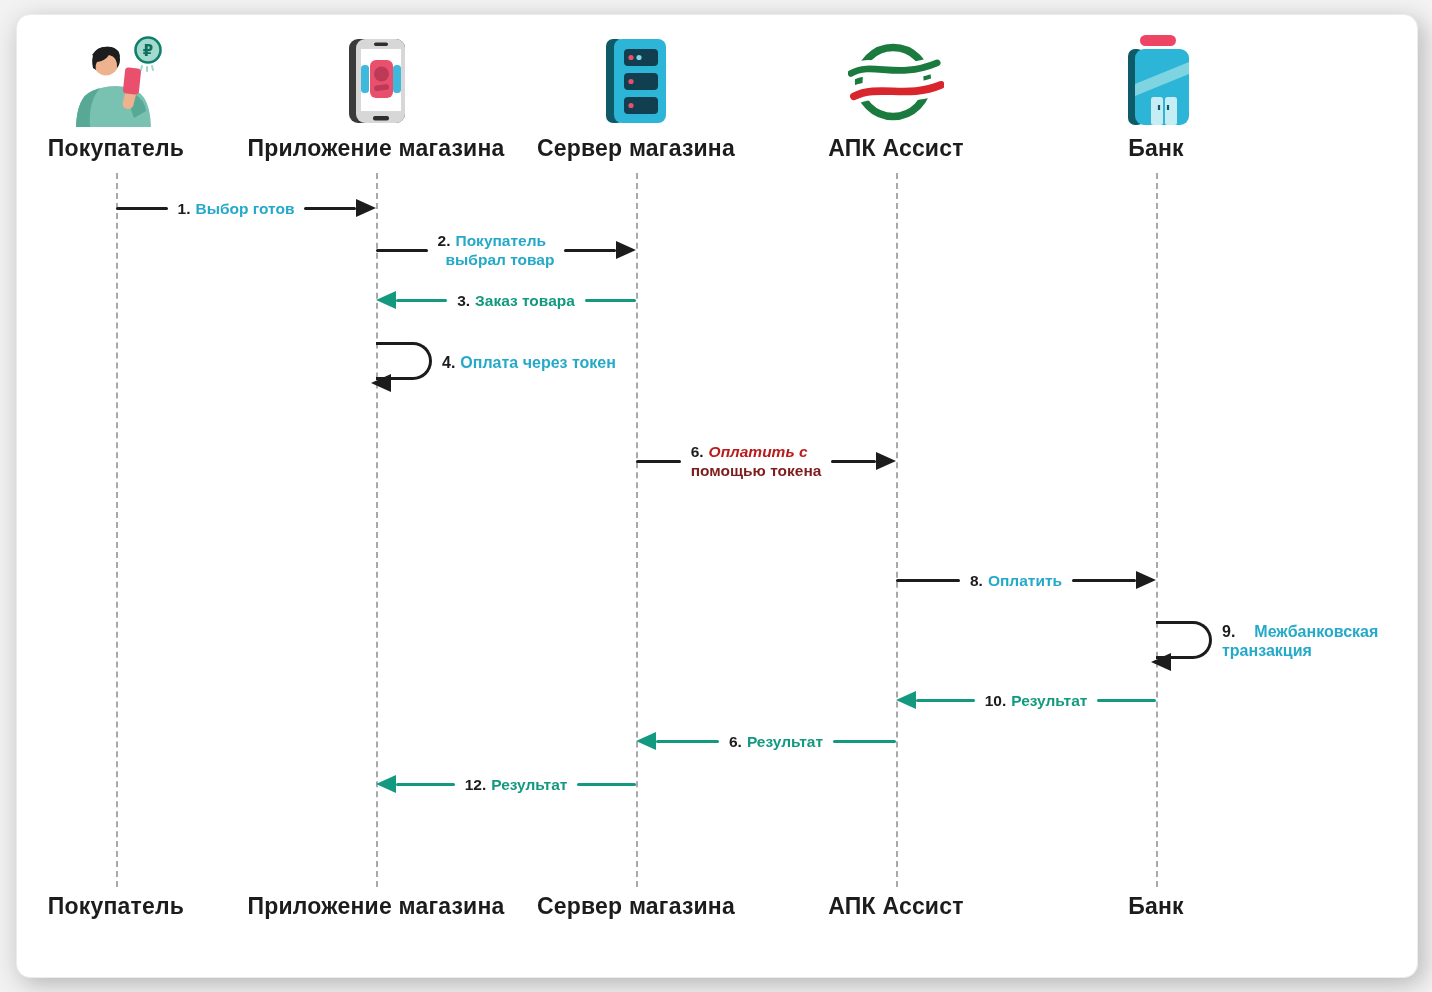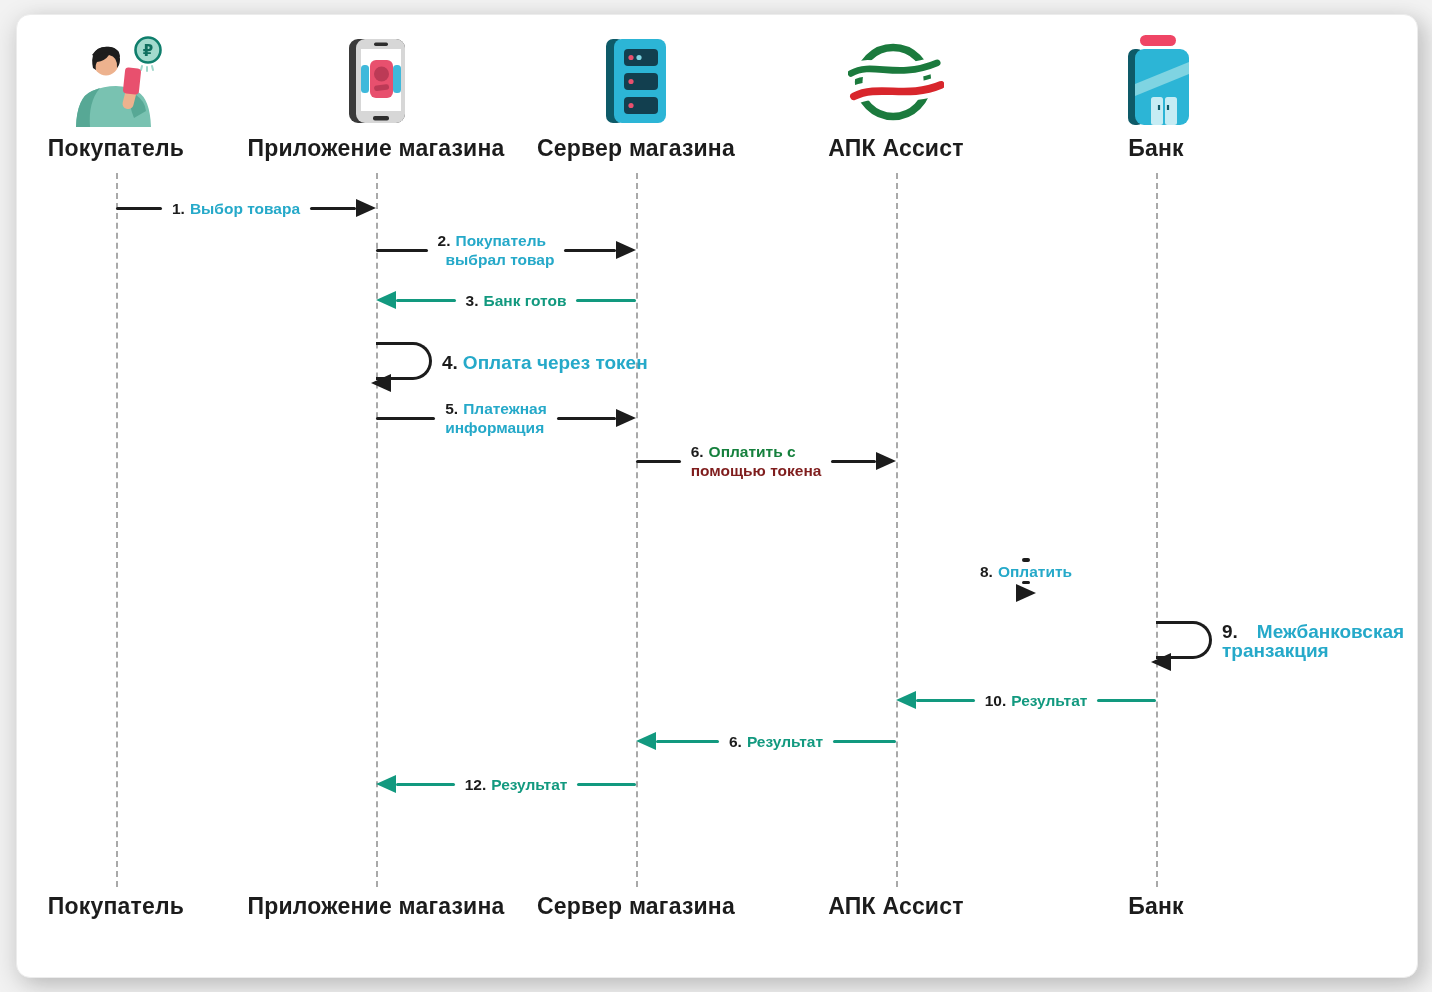--- a/index.html
+++ b/index.html
@@ -23,21 +23,21 @@
   .mnum{color:#1c1c1c;margin-right:5px;}
   .ah{width:0;height:0;flex:0 0 auto;}
   .ah-right{border-top:9px solid transparent;border-bottom:9px solid transparent;border-left:20px solid #1c1c1c;}
   .ah-left{border-top:9px solid transparent;border-bottom:9px solid transparent;border-right:20px solid #12997f;}
   .selfmsg{position:absolute;height:44px;}
   .selfloop{position:absolute;left:0;top:2px;width:56px;height:38px;
     border:3px solid #1c1c1c;border-left:none;border-radius:0 26px 26px 0;box-sizing:border-box;}
   .selfarrow{position:absolute;left:-5px;top:29px;width:0;height:0;
     border-top:9px solid transparent;border-bottom:9px solid transparent;border-right:20px solid #1c1c1c;}
   .selflabel{position:absolute;left:66px;top:50%;transform:translateY(-50%);
-    font-weight:700;font-size:19px;line-height:19px;white-space:nowrap;}
+    font-weight:700;font-size:16px;line-height:19px;white-space:nowrap;}
 </style>
 </head>
 <body>
 
 <div id="card">
   <div id="diagram">
       <div class="lifeline" style="left: 99px; border-left-color: rgb(169, 169, 169);"></div>
       <div class="actor-icon" style="left: 39px;">
   <svg width="108" height="92" viewBox="0 0 108 92">
     <circle cx="86" cy="15" r="12.5" fill="#a3dacd" stroke="#0f7e6c" stroke-width="2.6"></circle>
@@ -118,69 +118,60 @@
     <rect x="47" y="62" width="12" height="28" rx="2.5" fill="#c6ecf4"></rect>
     <line x1="41" y1="70" x2="41" y2="75" stroke="#0e5a68" stroke-width="2.2"></line>
     <line x1="50" y1="70" x2="50" y2="75" stroke="#0e5a68" stroke-width="2.2"></line>
   </svg>
       </div>
       <div class="actor-top-label" style="left: 989px; color: rgb(28, 28, 28);">Банк</div>
       <div class="actor-bottom-label" style="left: 989px; color: rgb(28, 28, 28);">Банк</div>
       <div class="msg" style="left: 99px; top: 171px; width: 260px;">
         <div class="mline" style="background: rgb(28, 28, 28);"></div>
         <div class="mlabel">
-          <div><span class="mnum" style="color: rgb(28, 28, 28);">1.</span><span style="color: rgb(37, 169, 201);">Выбор товара</span></div>
+          <div><span class="mnum" style="color: rgb(28, 28, 28);">1.</span><span style="color: rgb(37, 169, 201);">Выбор готов</span></div>
         </div>
         <div class="mline" style="background: rgb(28, 28, 28);"></div>
         <div class="ah ah-right" style="border-left-color: rgb(28, 28, 28);"></div>
       </div>
       <div class="msg" style="left: 359px; top: 213px; width: 260px;">
         <div class="mline" style="background: rgb(28, 28, 28);"></div>
         <div class="mlabel">
           <div><span class="mnum" style="color: rgb(28, 28, 28);">2.</span><span style="color: rgb(37, 169, 201);">Покупатель</span></div>
           <div><span style="color: rgb(37, 169, 201); margin-left: 8px;">выбрал товар</span></div>
         </div>
         <div class="mline" style="background: rgb(28, 28, 28);"></div>
         <div class="ah ah-right" style="border-left-color: rgb(28, 28, 28);"></div>
       </div>
       <div class="msg" style="left: 359px; top: 263px; width: 260px;">
         <div class="ah ah-left" style="border-right-color: rgb(18, 153, 127);"></div>
         <div class="mline" style="background: rgb(18, 153, 127);"></div>
         <div class="mlabel">
-          <div><span class="mnum" style="color: rgb(28, 28, 28);">3.</span><span style="color: rgb(18, 153, 127);">Банк готов</span></div>
+          <div><span class="mnum" style="color: rgb(28, 28, 28);">3.</span><span style="color: rgb(18, 153, 127);">Заказ товара</span></div>
         </div>
         <div class="mline" style="background: rgb(18, 153, 127);"></div>
       </div>
       <div class="selfmsg" style="left: 359px; top: 325px; width: 360px;">
         <div class="selfloop">
           <div class="selfarrow"></div>
         </div>
         <div class="selflabel">
           <div><span class="mnum" style="color: rgb(28, 28, 28);">4.</span><span style="color: rgb(37, 169, 201);">Оплата через токен</span></div>
         </div>
       </div>
-      <div class="msg" style="left: 359px; top: 381px; width: 260px;">
-        <div class="mline" style="background: rgb(28, 28, 28);"></div>
-        <div class="mlabel">
-          <div><span class="mnum" style="color: rgb(28, 28, 28);">5.</span><span style="color: rgb(37, 169, 201);">Платежная</span></div>
-          <div><span style="color: rgb(37, 169, 201);">информация</span></div>
-        </div>
-        <div class="mline" style="background: rgb(28, 28, 28);"></div>
-        <div class="ah ah-right" style="border-left-color: rgb(28, 28, 28);"></div>
-      </div>
       <div class="msg" style="left: 619px; top: 424px; width: 260px;">
         <div class="mline" style="background: rgb(28, 28, 28);"></div>
         <div class="mlabel">
-          <div><span class="mnum" style="color: rgb(28, 28, 28);">6.</span><span style="color: #15803d;">Оплатить с</span></div>
+          <div><span class="mnum" style="color: rgb(28, 28, 28);">6.</span><span style="color: #b91c1c; font-style: italic;">Оплатить с</span></div>
           <div><span style="color: #7f1d1d;">помощью токена</span></div>
         </div>
         <div class="mline" style="background: rgb(28, 28, 28);"></div>
         <div class="ah ah-right" style="border-left-color: rgb(28, 28, 28);"></div>
       </div>
-      <div class="msg" style="left: 879px; top: 543px; width: 260px; flex-direction: column;">
+      <div class="msg" style="left: 879px; top: 543px; width: 260px;">
         <div class="mline" style="background: rgb(28, 28, 28);"></div>
         <div class="mlabel">
           <div><span class="mnum" style="color: rgb(28, 28, 28);">8.</span><span style="color: rgb(37, 169, 201);">Оплатить</span></div>
         </div>
         <div class="mline" style="background: rgb(28, 28, 28);"></div>
         <div class="ah ah-right" style="border-left-color: rgb(28, 28, 28);"></div>
       </div>
       <div class="selfmsg" style="left: 1139px; top: 604px; width: 360px;">
         <div class="selfloop">
           <div class="selfarrow"></div>

